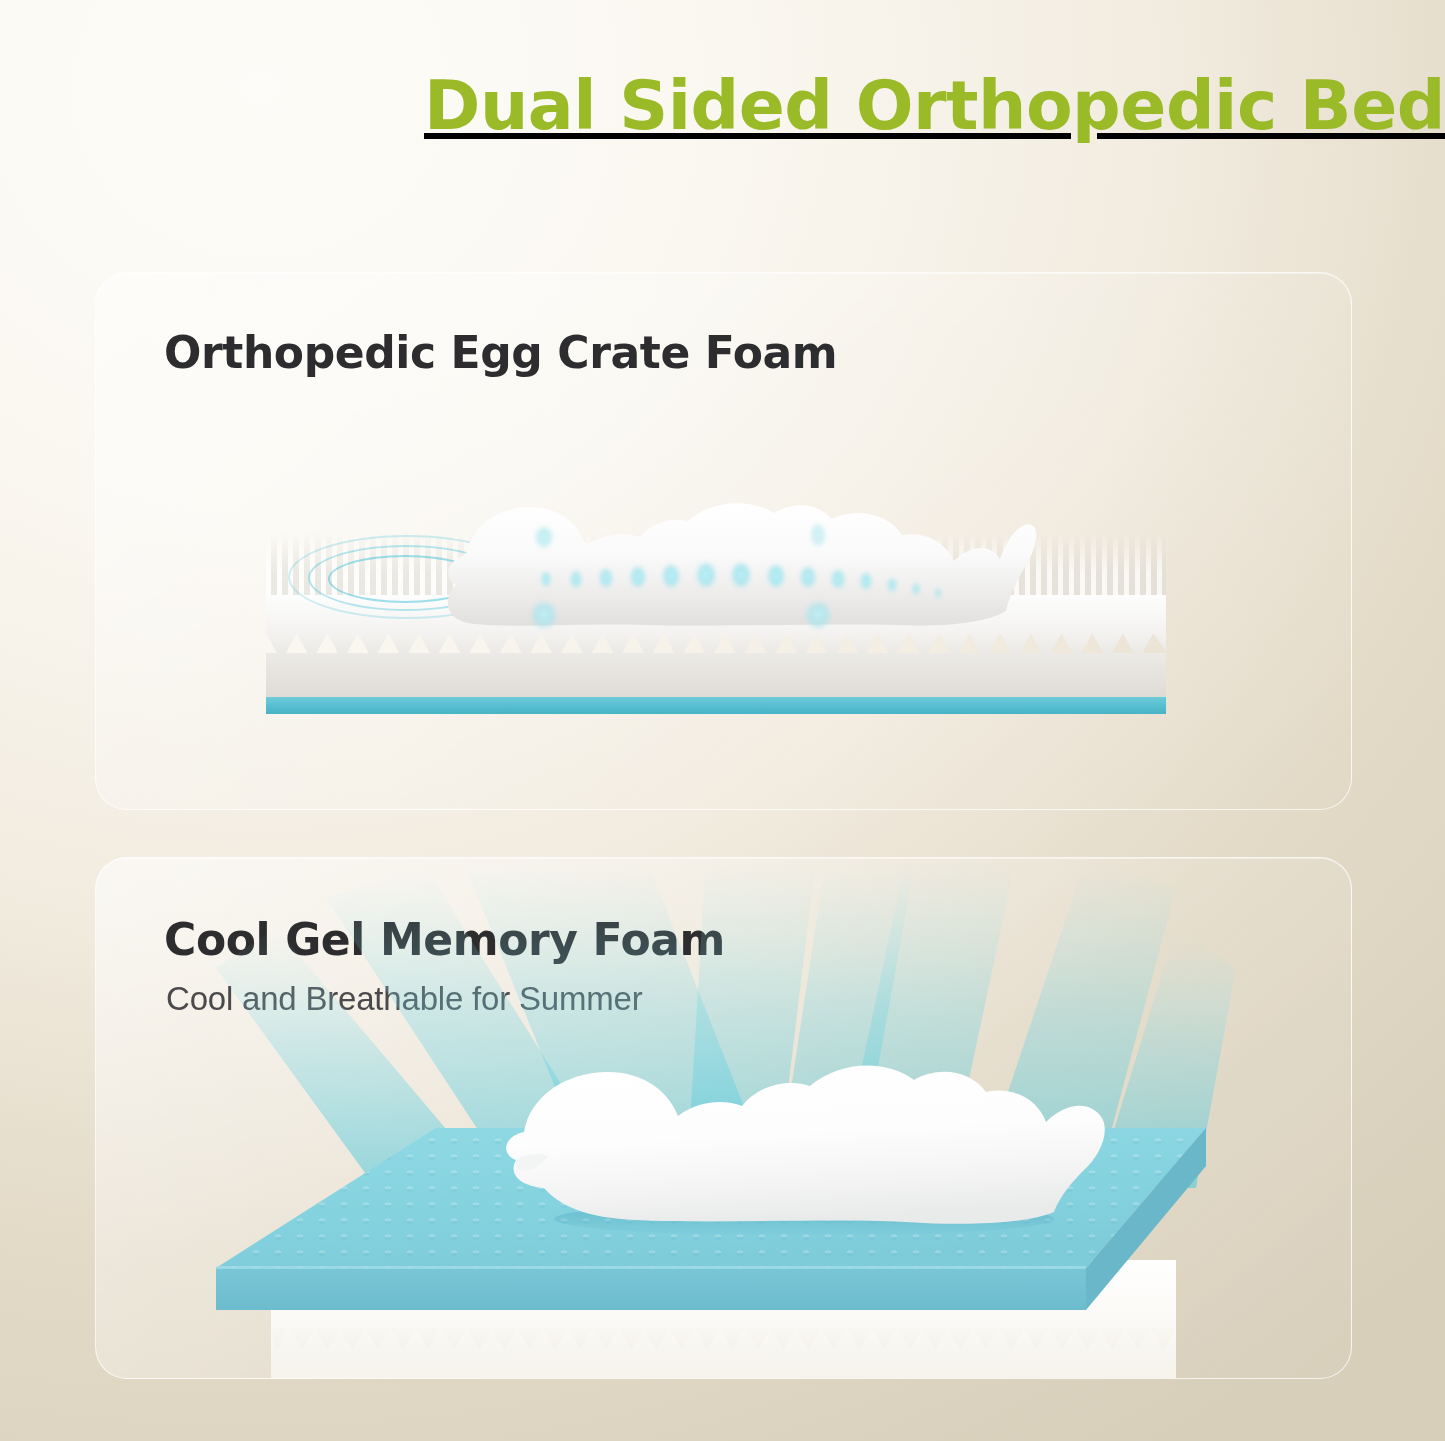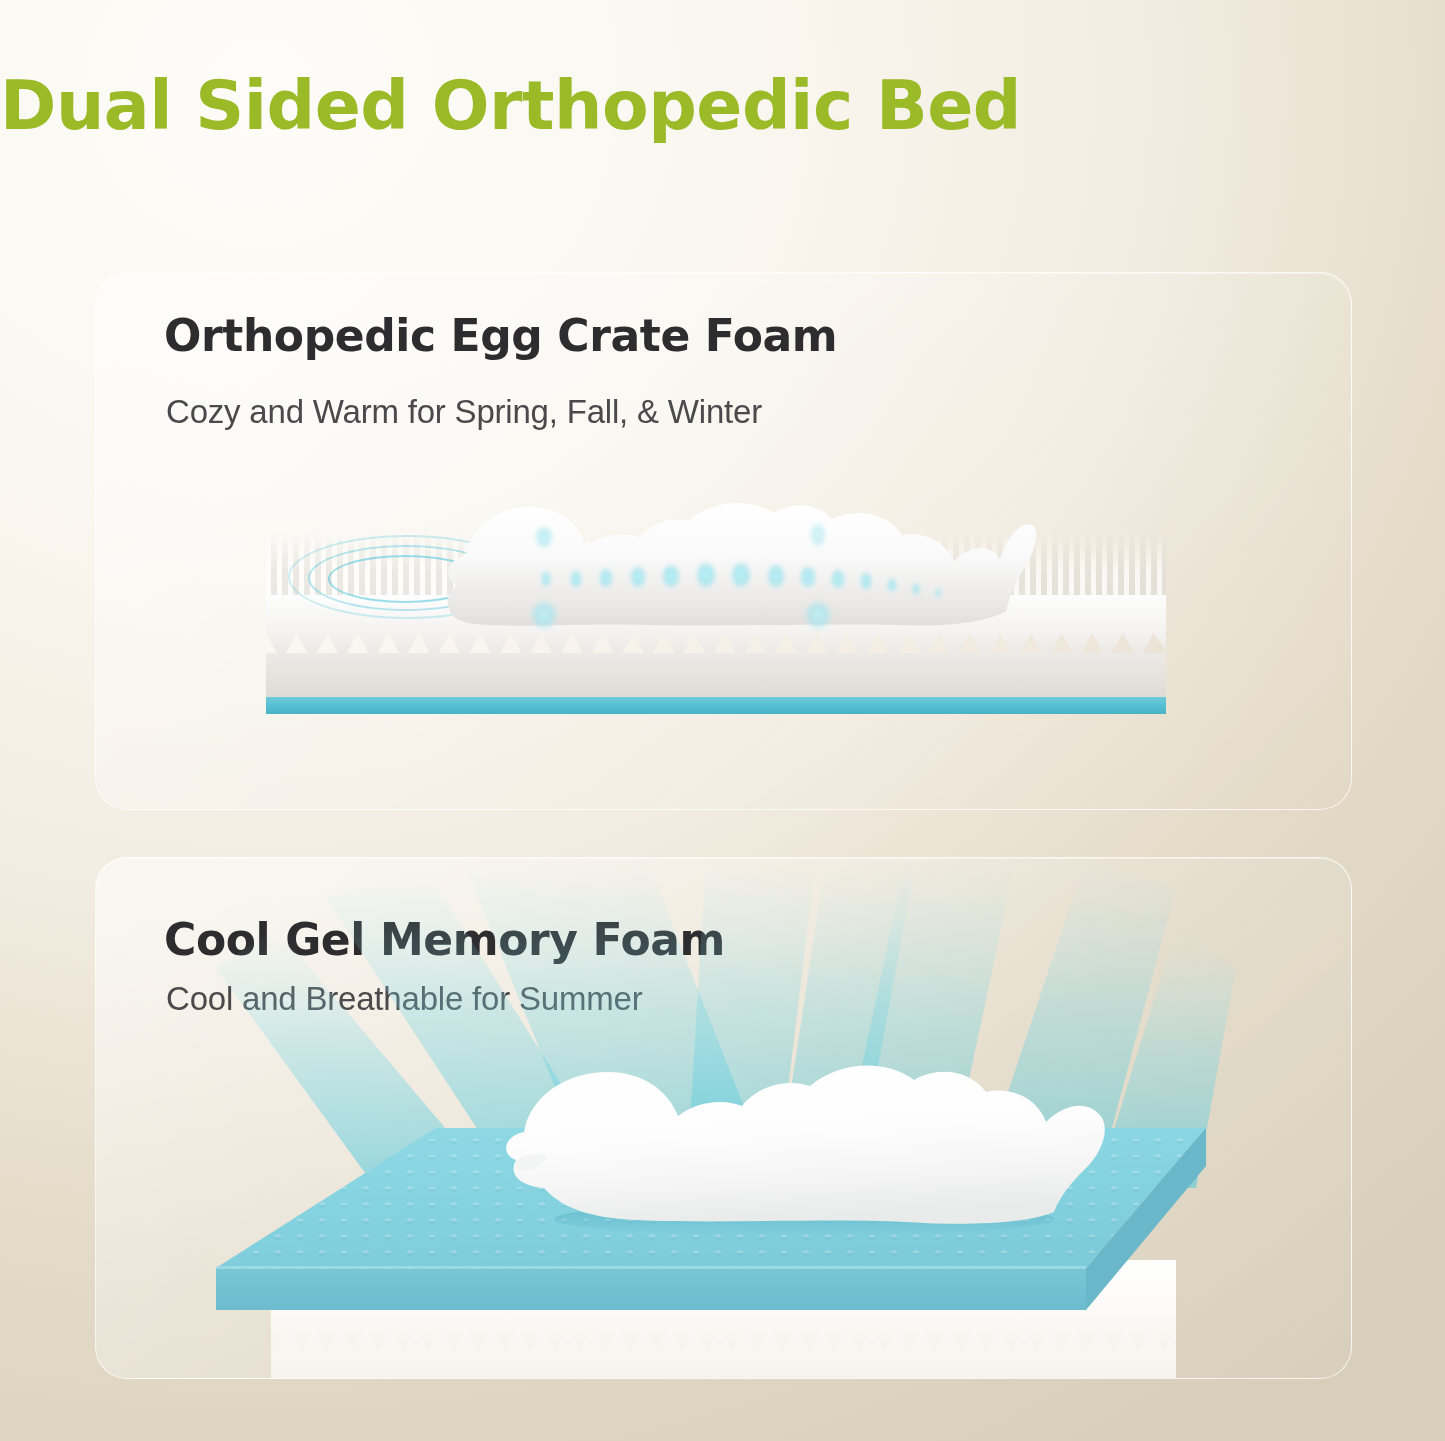--- a/index.html
+++ b/index.html
@@ -13,21 +13,22 @@
     font-family: "Liberation Sans", sans-serif;
     background:
       radial-gradient(ellipse 120% 110% at 18% 6%, #fdfcf8 0%, #faf7f0 28%, #f2ece0 52%, #e3dac7 74%, #d8cfbb 100%);
     position: relative;
   }
 
   
   .header {
     position: absolute;
     top: 0; left: 0; right: 0;
-    text-align: left;
+    text-align: right;
+    text-decoration: underline;
   }
   .main-title {
     margin: 0;
     padding-top: 66px;
     font-size: 68px;
     font-weight: bold;
     letter-spacing: -0.5px;
     color: #9aba28;
     font-family: "DejaVu Sans", sans-serif;
   }
@@ -84,21 +85,21 @@
   .card-sub {
     position: absolute;
     left: 70px;
     margin: 0;
     font-size: 33px;
     font-weight: 300;
     color: #4a4a4c;
     letter-spacing: -0.2px;
     white-space: nowrap;
   }
-  .card-1 .card-heading { top: 37px; }
+  .card-1 .card-heading { top: 54px; }
   .card-1 .card-sub     { top: 120px; }
   .card-2 .card-heading { top: 56px; }
   .card-2 .card-sub     { top: 122px; }
 
   
   .art1 {
     position: absolute;
     left: 0; top: 0;
     width: 1255px;
     height: 536px;
@@ -242,21 +243,20 @@
 </head>
 <body>
 
 <div class="header">
   <h1 class="main-title">Dual Sided Orthopedic Bed</h1>
 </div>
 
 <div class="card card-1">
 
   <h2 class="card-heading">Orthopedic Egg Crate Foam</h2>
-  <p class="card-sub">Cozy and Warm for Spring, Fall, &amp; Winter</p>
 
   <div class="art1">
 
     <div class="slab1">
       <div class="slab1-texture"></div>
       <div class="slab1-top"></div>
       <div class="slab1-body"></div>
       <div class="slab1-teal"></div>
     </div>
 

